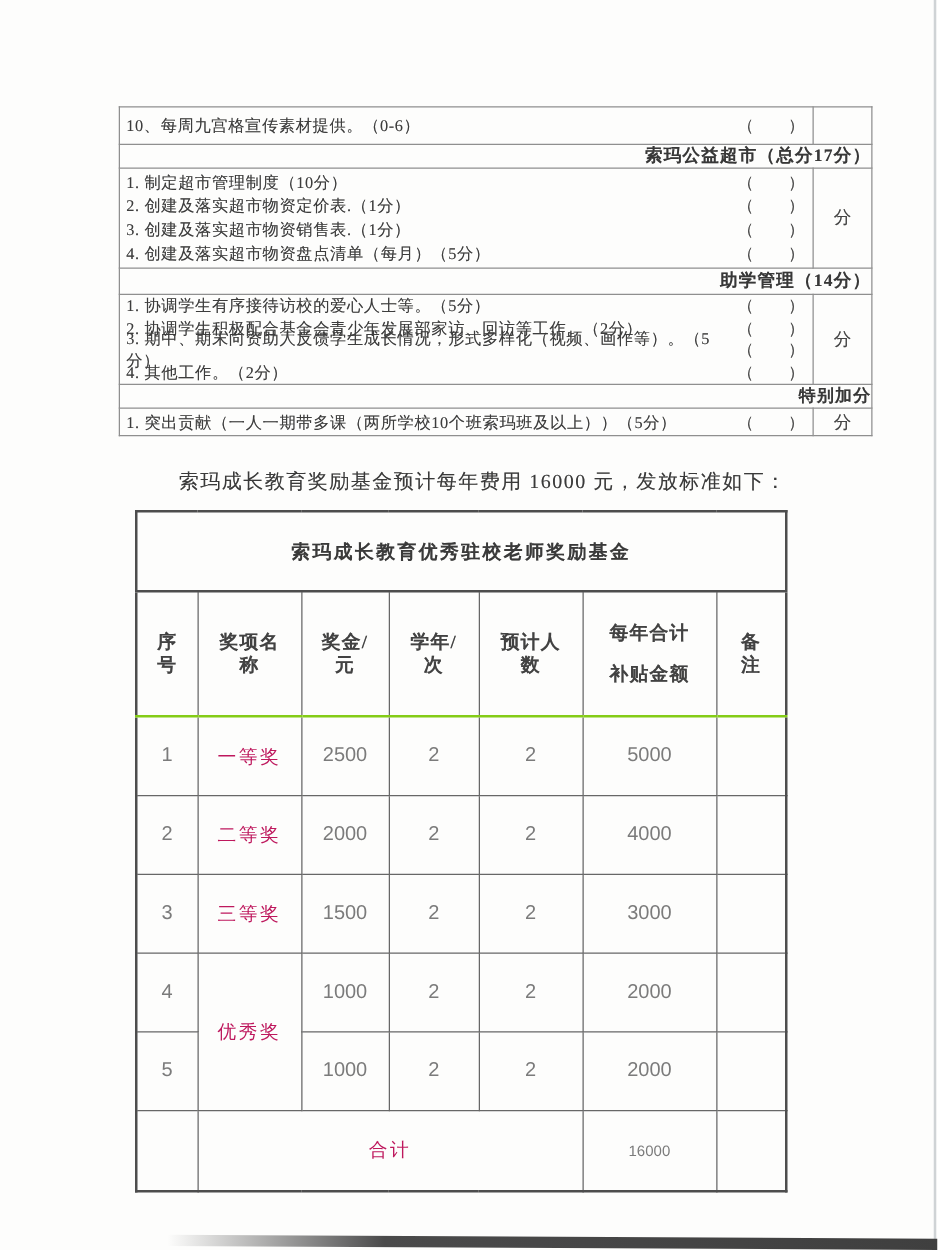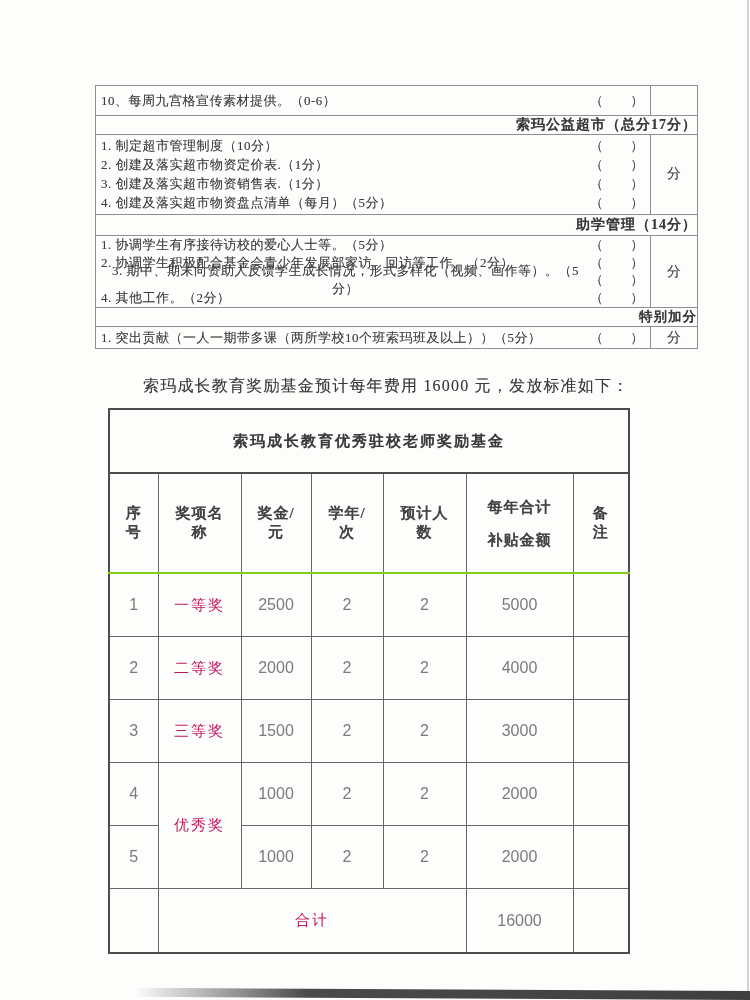--- a/index.html
+++ b/index.html
@@ -8,41 +8,41 @@
     font-family:"Liberation Serif","DejaVu Serif",serif;color:#3d3d3d;
     text-shadow:0 0 .5px rgba(70,70,70,.45);
   }
   
   .t1{position:absolute;left:95px;top:85px;width:602px;border-collapse:collapse;table-layout:fixed;}
   .t1 td{border:1px solid #8f8f8f;padding:0;vertical-align:middle;}
   .t1 .sec-row td{height:18px;text-align:right;font-weight:bold;font-size:14px;letter-spacing:1px;color:#383838;}
   .t1 .sec2 td{height:20px;}
   .t1 .sec3 td{height:16px;font-size:13.5px;}
   .t1 .items-cell{padding:1px 0;}
-  .line{display:flex;justify-content:space-between;align-items:center;padding:0 6px 0 5px;font-size:13px;letter-spacing:.5px;text-align:center;}
+  .line{display:flex;justify-content:space-between;align-items:center;padding:0 6px 0 5px;font-size:13px;letter-spacing:.5px;}
   .l1{height:19.2px;}
   .l2{height:17.4px;}
   .ltop{height:27px;}
   .llast{height:19px;}
   .box{font-size:13px;white-space:pre;color:#4a4a4a;flex:none;}
   .score-col{width:47px;text-align:center;font-size:14px;color:#454545;}
   
   .para{position:absolute;left:95px;top:373px;width:565px;margin:0;text-indent:48px;
         font-size:16px;letter-spacing:1.2px;color:#3a3a3a;line-height:26px;}
   
   .t2{position:absolute;left:108px;top:408px;border-collapse:collapse;table-layout:fixed;
       border:2px solid #4d4d4d;}
   .t2 td{border:1px solid #676767;text-align:center;vertical-align:middle;padding:12px;}
   .t2 .title-row td{height:38px;font-weight:bold;font-size:15px;letter-spacing:2px;color:#3a3a3a;border-bottom:2px solid #4d4d4d;}
   .t2 .head-row td{height:74px;font-weight:bold;font-size:15px;letter-spacing:1px;color:#424242;border-bottom:2px solid #84cc16;}
   .t2 .head-row .two-line div{line-height:24px;}
   .t2 .head-row .two-line div:first-child{margin-bottom:9px;}
   .t2 .data-row td{height:38px;font-size:16px;color:#7b7b7b;font-family:"Liberation Sans","DejaVu Sans",sans-serif;text-shadow:none;}
   .t2 .data-row .cjk, .t2 .total-row .cjk{font-family:"Liberation Serif","DejaVu Serif",serif;font-size:15px;letter-spacing:2px;color:#be185d;}
-  .t2 .total-row td{height:39px;font-size:16px;color:#7b7b7b;font-family:"Liberation Sans","DejaVu Sans",sans-serif;text-shadow:none;}
+  .t2 .total-row td{height:39px;font-size:12px;color:#7b7b7b;font-family:"Liberation Sans","DejaVu Sans",sans-serif;text-shadow:none;}
   
   .edge-right{position:absolute;top:0;right:1px;width:2px;height:996px;background:#cfd3d5;}
   .edge-bottom{position:absolute;bottom:0;right:-4px;width:620px;height:9px;border-radius:1px;
     background:linear-gradient(to right,rgba(70,70,70,0),#4a4a4a 28%,#3f3f3f);
     transform:rotate(.3deg);transform-origin:100% 100%;}
 </style>
 </head>
 <body>
 
 <div class="page">

